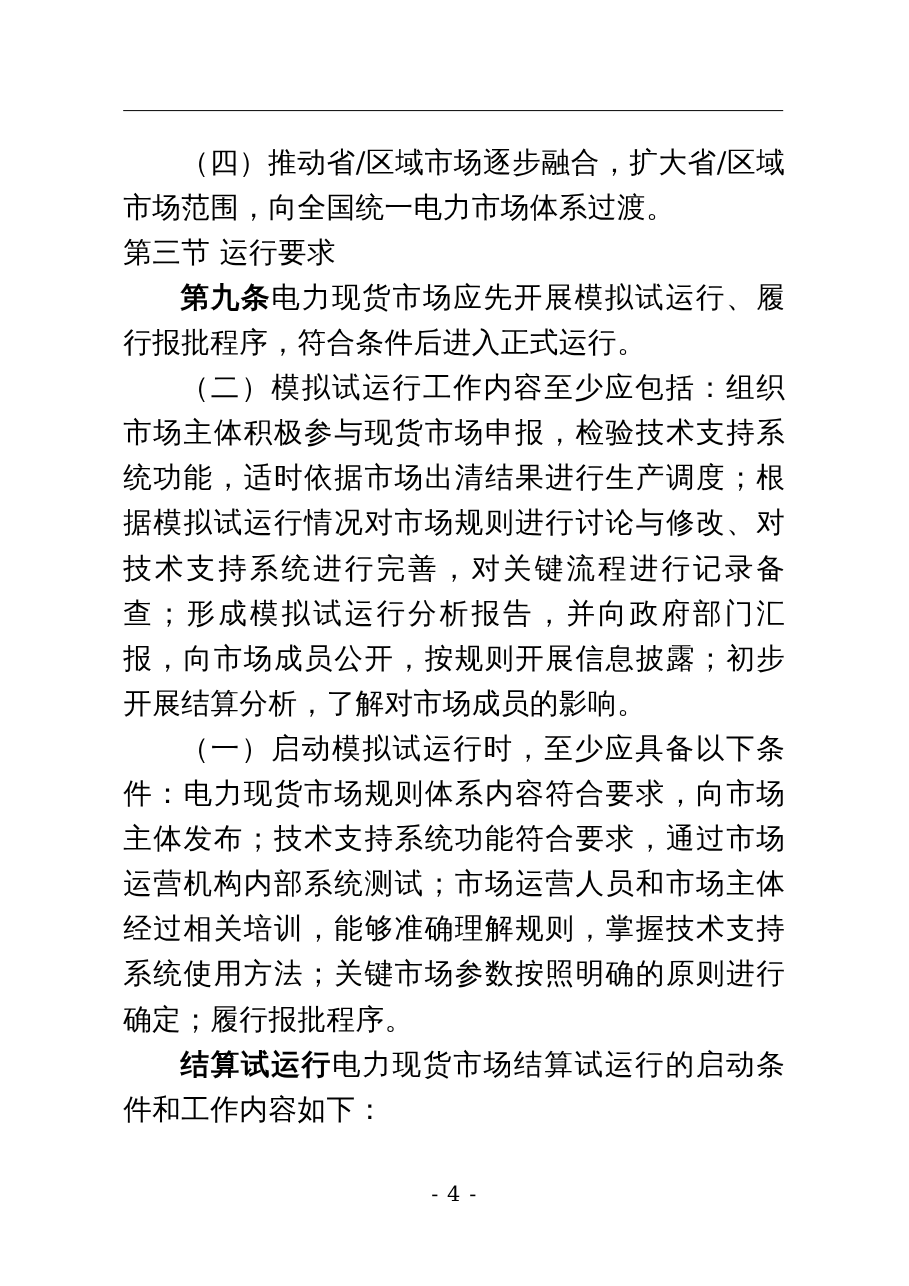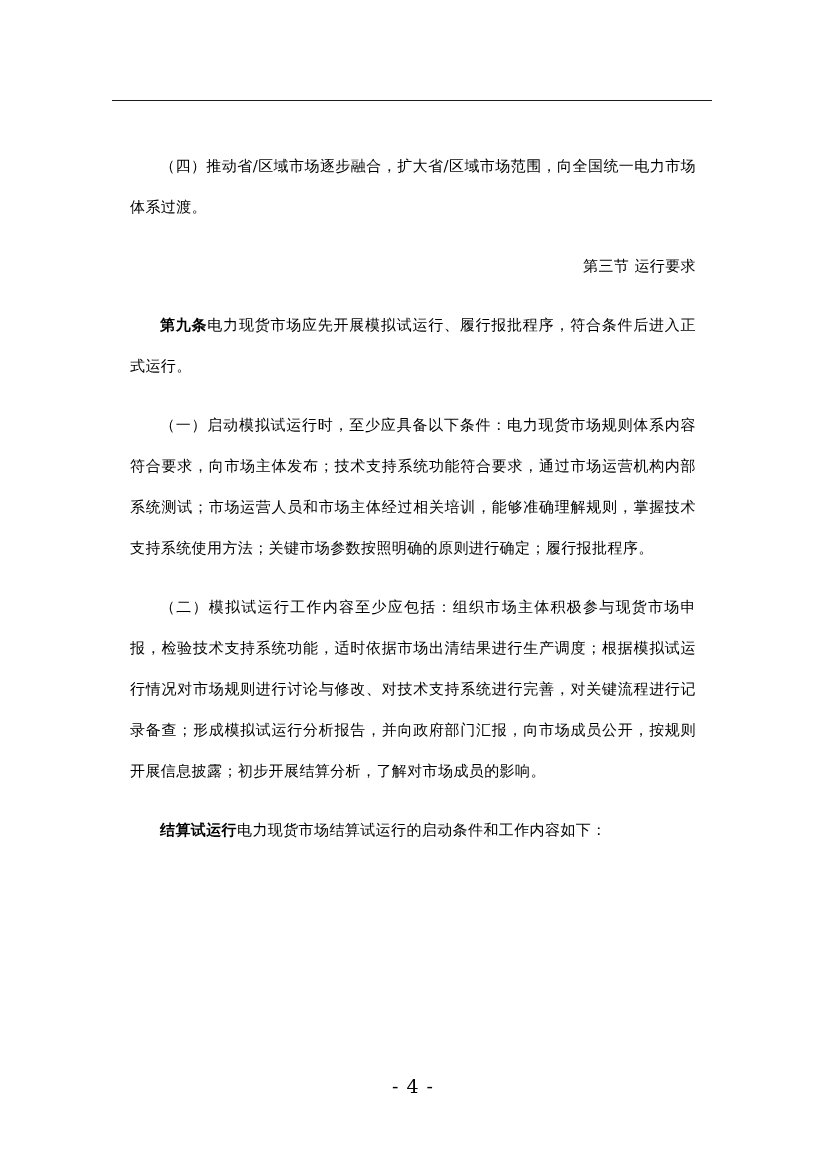--- a/index.html
+++ b/index.html
@@ -26,32 +26,32 @@
     height: 0;
     border-top: 1.5px solid #1a1a1a;
   }
   .body-area {
     position: absolute;
     left: 112px;
     top: 128px;
     width: 602px;
   }
   p.para {
-    margin: 18px;
-    font-size: 15px;
+    margin: 0;
+    font-size: 26px;
     line-height: 41px;
     text-align: justify;
     text-justify: inter-ideograph;
     letter-spacing: 0.4px;
   }
   p.indent2 {
     text-indent: 2em;
   }
   p.center {
-    text-align: right;
+    text-align: left;
     text-indent: 0;
   }
   .bold-head {
     font-weight: bold;
   }
   .footer {
     position: absolute;
     left: 0;
     top: 1075px;
     width: 826px;
@@ -78,25 +78,25 @@
     <p class="para center">
       <span>第三节 运行要求</span>
     </p>
 
     <p class="para indent2">
       <span class="bold-head">第九条</span><span>电力现货市场应先开展模拟试运行、履行报批程序，符合条件后进入正式运行。</span>
     </p>
 
 
     <p class="para indent2">
-      <span>（一）启动模拟试运行时，至少应具备以下条件：电力现货市场规则体系内容符合要求，向市场主体发布；技术支持系统功能符合要求，通过市场运营机构内部系统测试；市场运营人员和市场主体经过相关培训，能够准确理解规则，掌握技术支持系统使用方法；关键市场参数按照明确的原则进行确定；履行报批程序。</span>
+      <span>（二）模拟试运行工作内容至少应包括：组织市场主体积极参与现货市场申报，检验技术支持系统功能，适时依据市场出清结果进行生产调度；根据模拟试运行情况对市场规则进行讨论与修改、对技术支持系统进行完善，对关键流程进行记录备查；形成模拟试运行分析报告，并向政府部门汇报，向市场成员公开，按规则开展信息披露；初步开展结算分析，了解对市场成员的影响。</span>
     </p>
 
     <p class="para indent2">
-      <span>（二）模拟试运行工作内容至少应包括：组织市场主体积极参与现货市场申报，检验技术支持系统功能，适时依据市场出清结果进行生产调度；根据模拟试运行情况对市场规则进行讨论与修改、对技术支持系统进行完善，对关键流程进行记录备查；形成模拟试运行分析报告，并向政府部门汇报，向市场成员公开，按规则开展信息披露；初步开展结算分析，了解对市场成员的影响。</span>
+      <span>（一）启动模拟试运行时，至少应具备以下条件：电力现货市场规则体系内容符合要求，向市场主体发布；技术支持系统功能符合要求，通过市场运营机构内部系统测试；市场运营人员和市场主体经过相关培训，能够准确理解规则，掌握技术支持系统使用方法；关键市场参数按照明确的原则进行确定；履行报批程序。</span>
     </p>
 
     <p class="para indent2">
       <span class="bold-head">结算试运行</span><span>电力现货市场结算试运行的启动条件和工作内容如下：</span>
     </p>
 
   </div>
 
   <div class="footer">- 4 -</div>
 

